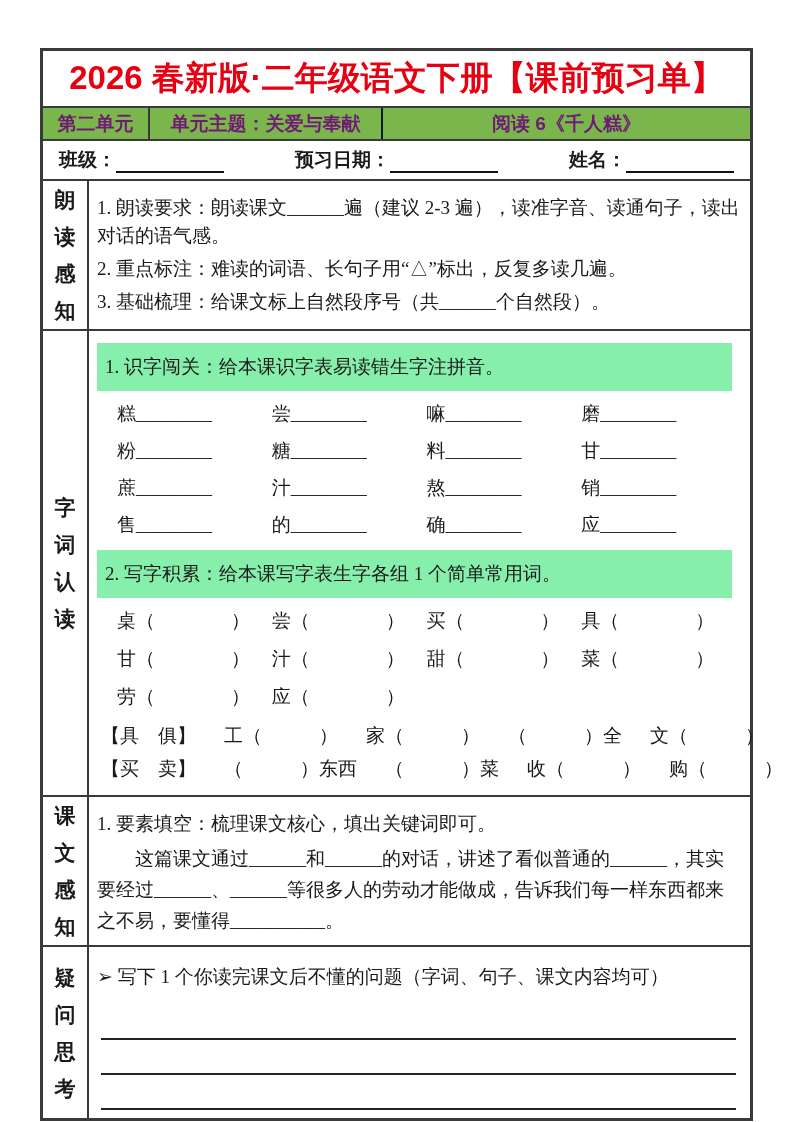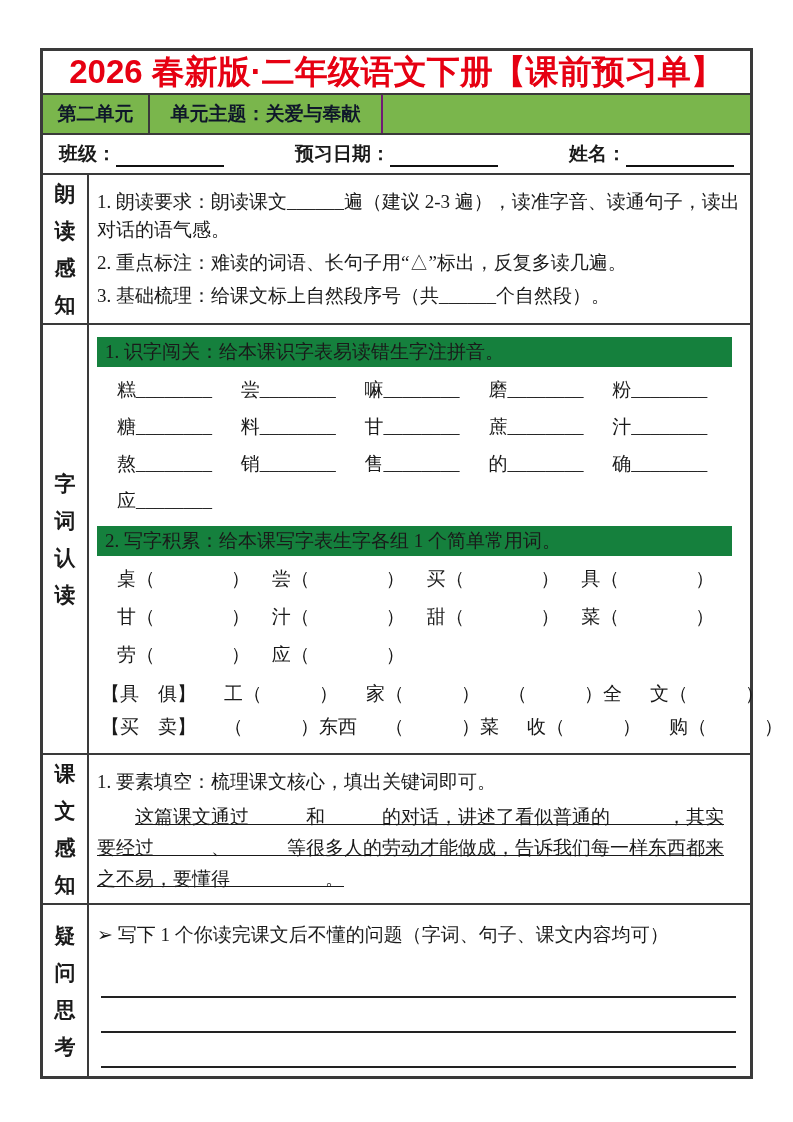--- a/index.html
+++ b/index.html
@@ -13,43 +13,43 @@
     color: #1a1a1a;
   }
   .sheet {
     position: absolute; left: 40px; top: 48px;
     width: 713px;
     border: 3px solid #3a3a3a;
     background: #fff;
   }
   
   .title-row {
-    height: 44px;
+    height: 57px;
     display: flex; align-items: center; justify-content: center;
     border-bottom: 2px solid #3a3a3a;
     text-align: center;
   }
   .title-row .t {
     font-family: "Liberation Sans", sans-serif;
     font-weight: bold; font-size: 33px; letter-spacing: 0px;
     color: #e60012; white-space: nowrap;
   }
   
   .unit-row {
-    display: flex; height: 40px;
+    display: flex; height: 33px;
     background: #7ab64c;
     border-bottom: 2px solid #3a3a3a;
     font-family: "Liberation Sans", sans-serif;
-    font-weight: bold; font-size: 19px; color: #0f172a;
+    font-weight: bold; font-size: 19px; color: #701a75;
   }
   .unit-row .cell {
     display: flex; align-items: center; justify-content: center;
   }
   .unit-row .c1 { width: 107px; border-right: 2px solid #3a3a3a; }
-  .unit-row .c2 { width: 233px; border-right: 2px solid #701a75; }
+  .unit-row .c2 { width: 233px; border-right: 2px solid #0f172a; }
   .unit-row .c3 { flex: 1; }
   
   .info-row {
     height: 40px;
     display: flex; align-items: center; justify-content: space-between;
     padding: 0 16px;
     border-bottom: 2px solid #3a3a3a;
     font-family: "Liberation Sans", sans-serif;
     font-weight: bold; font-size: 19px;
   }
@@ -66,40 +66,40 @@
     border-right: 2px solid #3a3a3a;
     display: flex; flex-direction: column;
     align-items: center; justify-content: center;
     font-family: "Liberation Sans", sans-serif;
     font-weight: bold; font-size: 21px; line-height: 37px;
   }
   .sec-body { flex: 1; padding: 8px 10px 8px 8px; font-size: 19px; min-width: 0; }
   .sec-body p.item { line-height: 28px; margin: 5px 0; }
   
   .graybar {
-    background: #15803d;
-    padding: 3px 8px;
+    background: #86efac;
+    padding: 12px 8px;
     margin: 4px 8px 6px 0;
     font-size: 19px; line-height: 24px;
   }
   .grid5 {
-    display: grid; grid-template-columns: repeat(5, 1fr);
+    display: grid; grid-template-columns: repeat(4, 1fr);
     row-gap: 11px; padding: 4px 4px 8px 20px; 
   }
   .grid4 {
     display: grid; grid-template-columns: repeat(4, 1fr);
     row-gap: 12px; padding: 4px 4px 8px 20px;
   }
   .grid5 span, .grid4 span { line-height: 26px; white-space: nowrap; }
   .bx-row {
     display: flex; gap: 28px; padding-left: 4px;
     line-height: 30px; margin: 3px 0; white-space: nowrap;
   }
   
-  .kewen-par { line-height: 31px; margin-top: 4px; text-indent: 2em; text-decoration: underline; }
+  .kewen-par { line-height: 31px; margin-top: 4px; text-indent: 2em; }
   
   .prompt { line-height: 28px; margin: 8px 0 14px 0; }
   .writing-line {
     height: 35px; margin: 0 4px;
     border-bottom: 2px solid #222;
   }
 </style>
 </head>
 <body>
 
@@ -109,20 +109,23 @@
     <div class="title-row">
       <span class="t">2026 春新版·二年级语文下册【课前预习单】</span>
     </div>
 
     <div class="unit-row">
       <div class="cell c1">
         <span>第二单元</span>
       </div>
       <div class="cell c2">
         <span>单元主题：关爱与奉献</span>
+      </div>
+      <div class="cell c3">
+        <span>阅读 6《千人糕》</span>
       </div>
     </div>
 
     <div class="info-row">
       <div class="info-group">
         <span>班级：</span>
         <span class="blank-line"></span>
       </div>
       <div class="info-group">
         <span>预习日期：</span>

